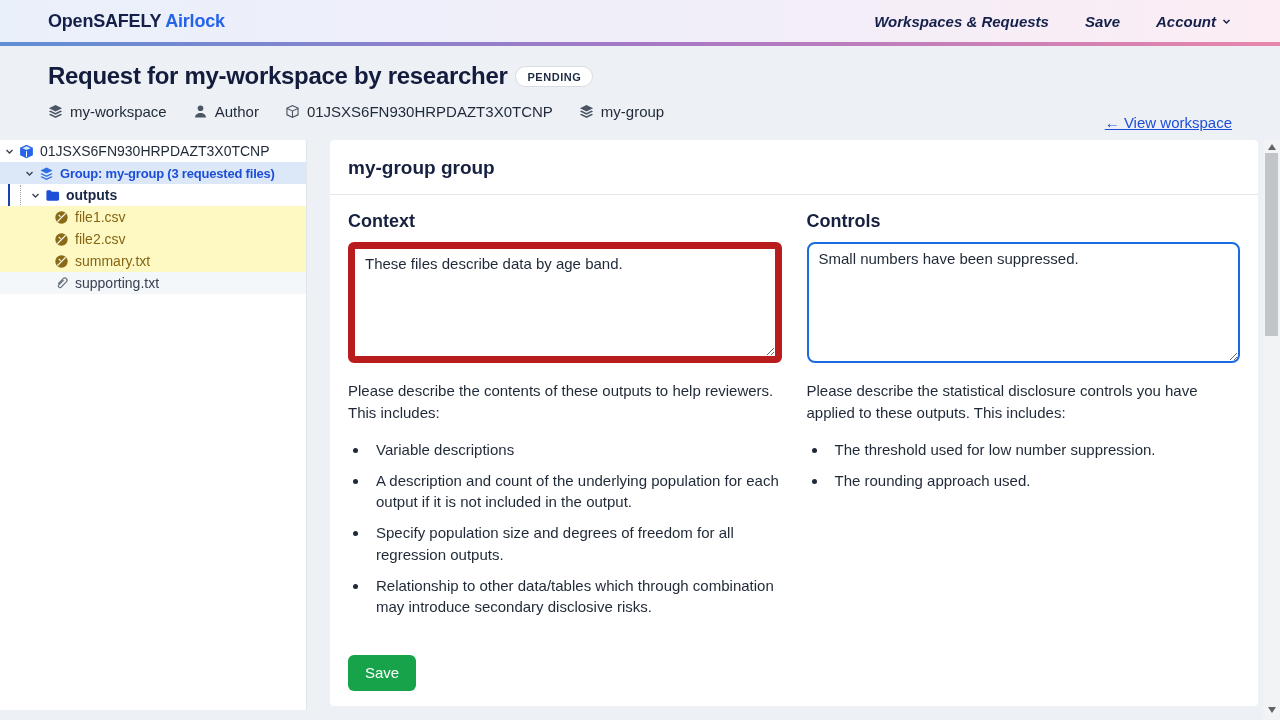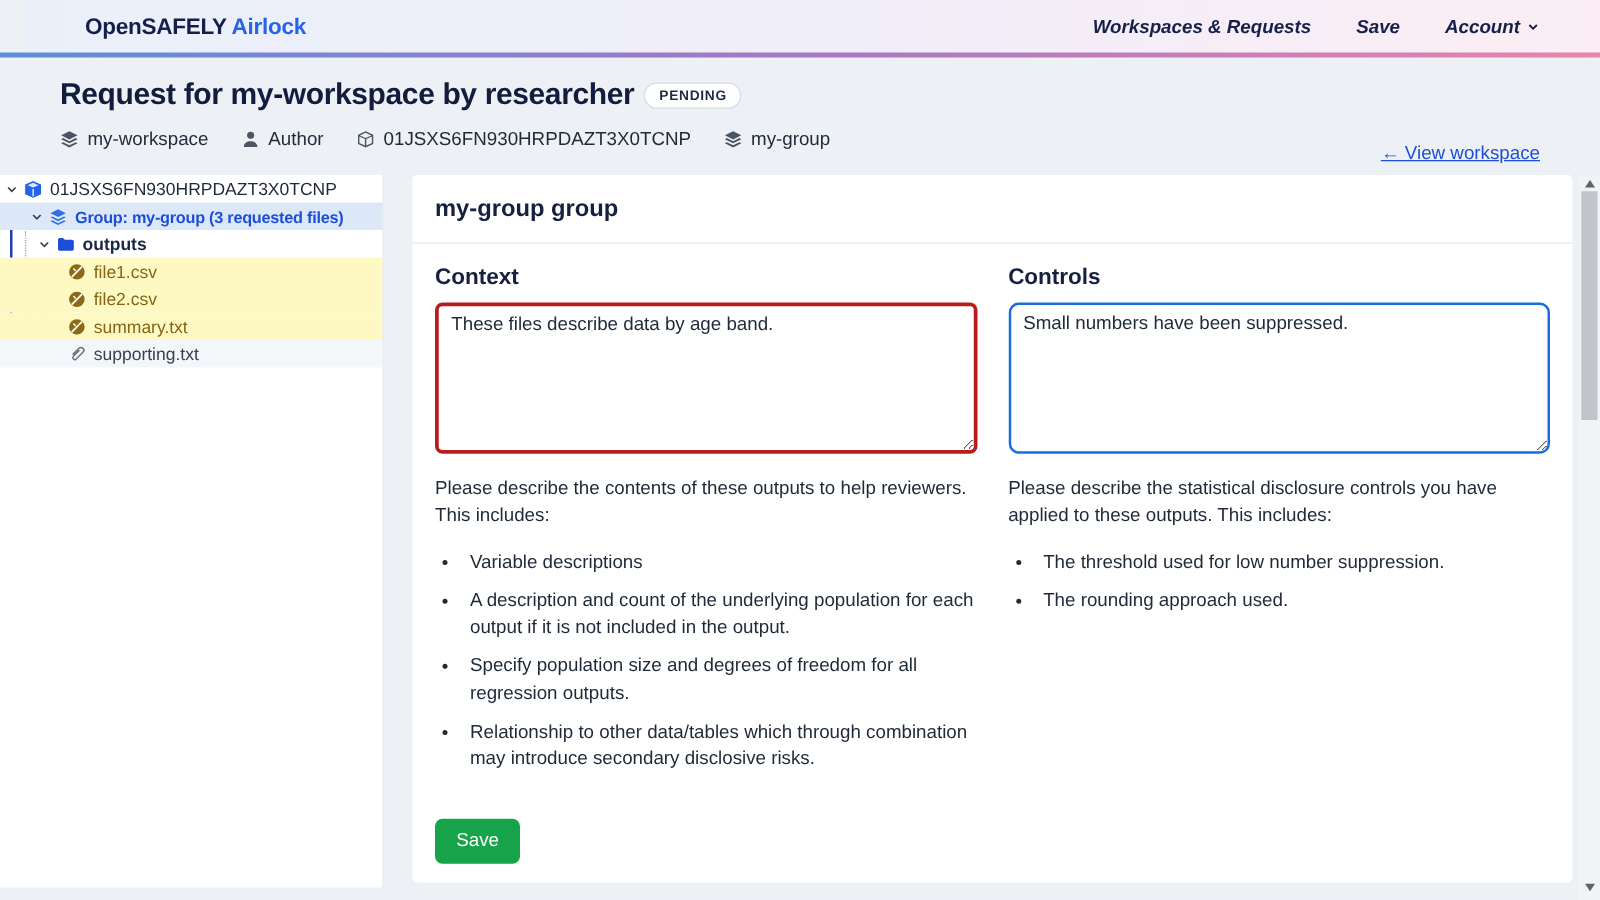--- a/index.html
+++ b/index.html
@@ -8,21 +8,21 @@
     width:1280px; height:720px; position:relative; overflow:hidden;
     background:#edf0f5;
     font-family:"Liberation Sans", sans-serif;
     -webkit-font-smoothing:antialiased;
   }
 
   
   .navbar {
     position:absolute; top:0; left:0; right:0; height:42px;
     background:linear-gradient(90deg,#eaf0fa 0%, #f1eef9 55%, #fcedf4 100%);
-    display:flex; align-items:center; padding:0 48px;margin-left:20px;
+    display:flex; align-items:center; padding:0 48px;
   }
   .brand { font-size:18px; font-weight:700; color:#14204a; letter-spacing:-0.2px; cursor:pointer; }
   .brand .accent { color:#2563eb; }
   .nav-items { margin-left:auto; display:flex; align-items:center; gap:36px;font-style:italic; }
   .nav-item { font-size:15px; font-weight:600; color:#14204a; cursor:pointer; display:flex; align-items:center; gap:5px; }
   .gradbar {
     position:absolute; top:42px; left:0; right:0; height:4px;
     background:linear-gradient(90deg,#5f8fd5 0%, #a578c5 50%, #e886ab 100%);
   }
 
@@ -62,21 +62,21 @@
   .card {
     position:absolute; left:330px; top:140px; width:928px; height:566px;
     background:#fff; border-radius:4px; overflow:hidden;
   }
   .group-title { margin:0; padding:17px 18px 15px; font-size:19px; font-weight:700; color:#16203f; }
   .divider { border:none; border-top:1px solid #e5e7eb; margin:0; }
   .cols { display:grid; grid-template-columns:1fr 1fr; column-gap:25px; padding:16px 18px 0; }
   .col h3 { margin:0 0 10px; font-size:18px; font-weight:700; color:#16203f; }
   textarea {
     display:block; width:100%; height:121px; resize:both;
-    border:3px solid #b91c1c; border-radius:6px; padding:5px 10px;
+    border:7px solid #b91c1c; border-radius:6px; padding:5px 10px;
     font-family:"Liberation Sans", sans-serif; font-size:15px; color:#1f2937;
     background:#fff; line-height:1.35;
   }
   textarea.focused { border:2px solid #1a6be0; border-radius:8px; outline:none; }
   .help { margin:17px 0 0; font-size:15px; color:#1f2937; line-height:1.45; }
   .col ul { margin:15px 0 0; padding-left:21px; font-size:15px; color:#1f2937; line-height:1.42; }
   .col li { margin-bottom:10px; padding-left:7px; }
   .save-btn {
     margin:27px 0 0 18px; height:36px; padding:0 17px;
     background:#16a34a; color:#fff; border:none; border-radius:6px;

